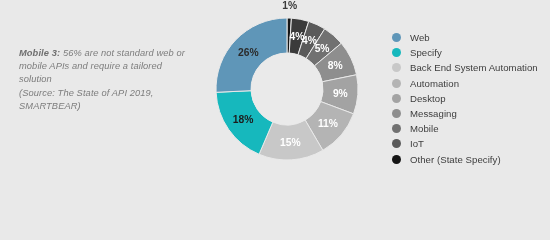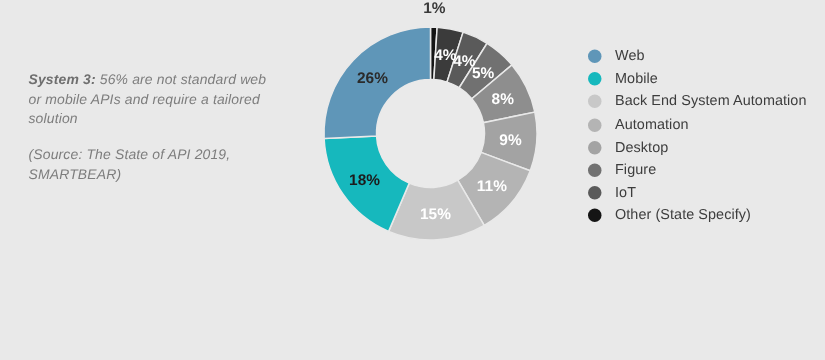--- a/index.html
+++ b/index.html
@@ -22,21 +22,21 @@
   }
   .caption-block{
     position:absolute;left:19px;top:47px;width:166px;
     font-style:italic;
     font-size:9.3px;
     line-height:13.2px;
     color:#7d7d7d;
     letter-spacing:.1px;
   }
   .caption-block .fig-label{font-weight:bold;color:#6f6f6f;font-style:italic;}
-  .caption-source{margin-top:10px;display:block;font-style:italic;}
+  .caption-source{display:block;font-style:italic;}
 
   
   .chart-pane{
     width:175px;flex:0 0 175px;
     position:relative;
   }
   .donut-wrap{
     position:absolute;left:0;top:0;width:175px;height:171px;
   }
   .donut-svg{display:block;}
@@ -70,21 +70,21 @@
     letter-spacing:.05px;
   }
 </style>
 </head>
 <body style="background: rgb(233, 233, 233);">
 
 <div id="figure-root">
 
   <div class="caption-pane">
     <div class="caption-block">
-      <span class="fig-label">System 3:</span><span> 56% are not standard web or mobile APIs and require a tailored solution</span>
+      <span class="fig-label">Mobile 3:</span><span> 56% are not standard web or mobile APIs and require a tailored solution</span>
       <span class="caption-source">(Source: The State of API 2019, SMARTBEAR)</span>
     </div>
   </div>
 
   <div class="chart-pane">
     <div class="donut-wrap">
       <svg class="donut-svg" id="donut-svg" width="175" height="171" viewBox="0 0 175 171">
           <path d="M 87 18 A 71 71 0 0 1 91.41404425763513 18.137342603514796 L 89.23810694753331 53.0696385031906 A 36 36 0 0 0 87 53 Z" fill="#151515" stroke="#e9e9e9" stroke-width="1"></path>
           <path d="M 91.41404425763513 18.137342603514796 A 71 71 0 0 1 108.73006507574001 21.407069365176184 L 98.01806116516396 54.727528128821724 A 36 36 0 0 0 89.23810694753331 53.0696385031906 Z" fill="#3b3b3b" stroke="#e9e9e9" stroke-width="1"></path>
           <path d="M 108.73006507574001 21.407069365176184 A 71 71 0 0 1 124.70747039026654 28.840655947997796 L 106.1192807612619 58.49667062152001 A 36 36 0 0 0 98.01806116516396 54.727528128821724 Z" fill="#5a5a5a" stroke="#e9e9e9" stroke-width="1"></path>
@@ -111,37 +111,41 @@
   </div>
 
   <div class="legend-pane">
     <div class="legend-list" id="legend-list">
         <div class="legend-row">
           <span class="legend-swatch" style="background: rgb(95, 150, 184);"></span>
           <span class="legend-label">Web</span>
         </div>
         <div class="legend-row">
           <span class="legend-swatch" style="background: rgb(22, 184, 189);"></span>
-          <span class="legend-label">Mobile</span>
+          <span class="legend-label">Specify</span>
         </div>
         <div class="legend-row">
           <span class="legend-swatch" style="background: rgb(200, 200, 200);"></span>
           <span class="legend-label">Back End System Automation</span>
         </div>
         <div class="legend-row">
           <span class="legend-swatch" style="background: rgb(180, 180, 180);"></span>
           <span class="legend-label">Automation</span>
         </div>
         <div class="legend-row">
           <span class="legend-swatch" style="background: rgb(163, 163, 163);"></span>
           <span class="legend-label">Desktop</span>
         </div>
         <div class="legend-row">
+          <span class="legend-swatch" style="background: rgb(142, 142, 142);"></span>
+          <span class="legend-label">Messaging</span>
+        </div>
+        <div class="legend-row">
           <span class="legend-swatch" style="background: rgb(113, 113, 113);"></span>
-          <span class="legend-label">Figure</span>
+          <span class="legend-label">Mobile</span>
         </div>
         <div class="legend-row">
           <span class="legend-swatch" style="background: rgb(90, 90, 90);"></span>
           <span class="legend-label">IoT</span>
         </div>
         <div class="legend-row">
           <span class="legend-swatch" style="background: rgb(21, 21, 21);"></span>
           <span class="legend-label">Other (State Specify)</span>
         </div>
       </div>

